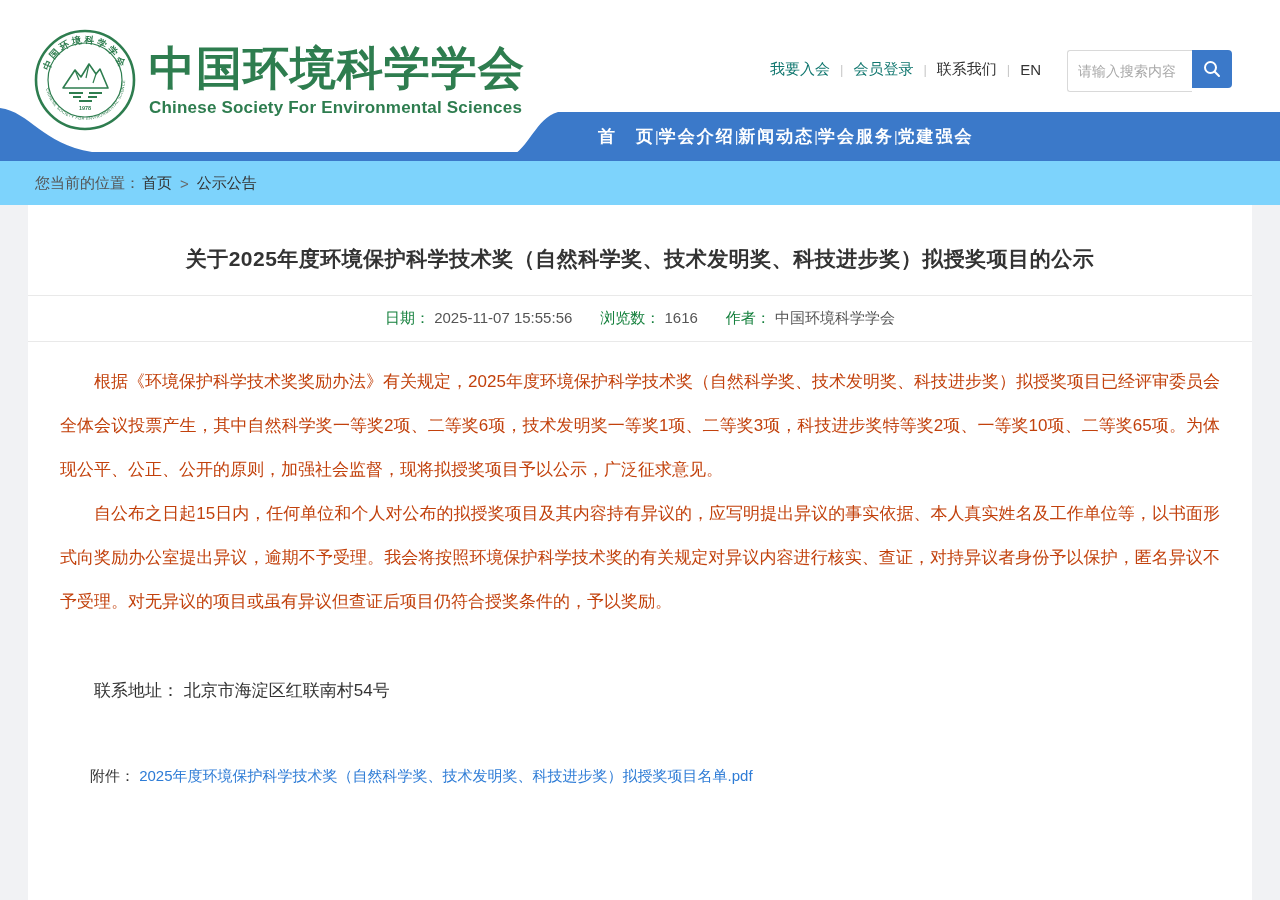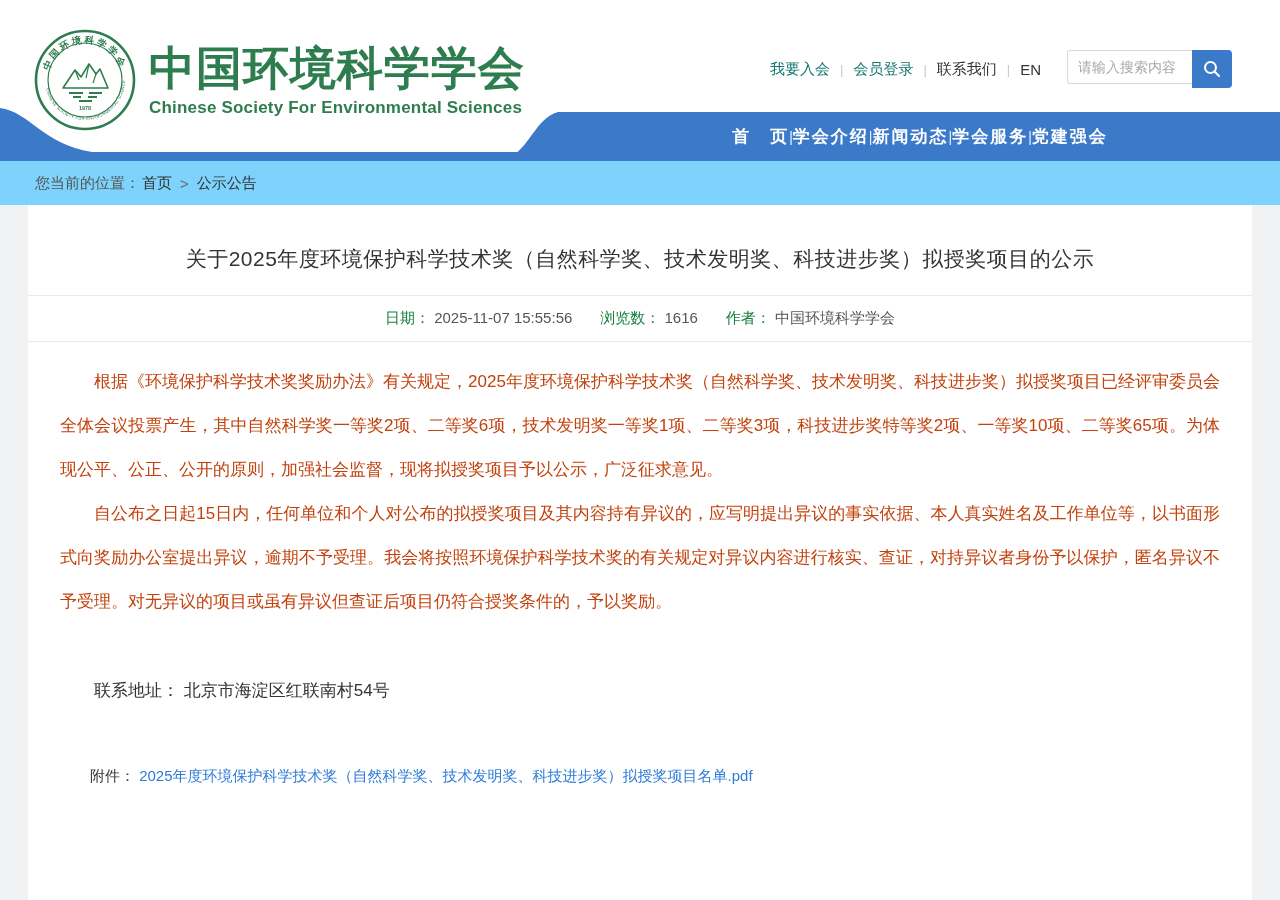--- a/index.html
+++ b/index.html
@@ -26,38 +26,38 @@
   }
 
   .topbar { position:absolute; top:50px; right:48px; display:flex; align-items:center; }
   .quick-links { display:flex; align-items:center; font-size:15px; margin-right:26px; }
   .quick-links .sep { color:#c9c9c9; margin:0 10px; font-size:13px; }
   .qlink { text-decoration:none; cursor:pointer; white-space:nowrap; }
   .qlink.blue { color:#0f766e; }
   .qlink.dark { color:#333; }
   .search-box { display:flex; align-items:stretch; height:38px; }
   .search-input {
-    width:125px; height:34px; border:1px solid #d9d9d9; border-right:none;
+    width:125px; height:42px; border:1px solid #d9d9d9; border-right:none;
     padding:0 10px; font-size:14px; color:#333; outline:none;
     border-radius:3px 0 0 3px; background:#fff;
     font-family:"Liberation Sans","DejaVu Sans",sans-serif;
   }
   .search-input::placeholder { color:#a9a9a9; }
   .search-btn {
     width:40px; height:38px; background:#3b79c9; border:none; cursor:pointer;
     border-radius:0 4px 4px 0; display:flex; align-items:center; justify-content:center;
   }
 
   
   .ribbon-strip { position:absolute; left:0; bottom:0; width:100%; height:9px; background:#3b79c9; }
   .ribbon-left { position:absolute; left:0; bottom:0; width:92px; height:53px; }
   .navbar {
     position:absolute; right:0; bottom:0; height:49px; width:722px;
     background:#3b79c9; display:flex; align-items:center;
-    justify-content:center; padding:0 38px 0 40px;
+    justify-content:flex-start; padding:0 38px 0 40px;
   }
   .nav-curve { position:absolute; right:722px; bottom:0; width:58px; height:49px; }
   .nav-item {
     color:#ffffff; font-size:17px; font-weight:bold; letter-spacing:2px;
     text-decoration:none; cursor:pointer; white-space:nowrap;
   }
   .nav-sep { color:#ffffff; font-size:14px; opacity:0.9; }
 
   
   .breadcrumb {
@@ -66,21 +66,21 @@
   }
   .breadcrumb .crumb-home { color:#333; margin-left:2px; cursor:pointer; text-decoration:none; }
   .breadcrumb .crumb-sep { margin:0 8px; color:#666; }
   .breadcrumb .crumb-current { color:#333; font-weight:normal; cursor:pointer; text-decoration:none; }
 
   
   .card {
     margin:0 28px; background:#ffffff; min-height:695px; padding-bottom:40px;
   }
   .article-title {
-    padding-top:40px; text-align:center; font-size:21px; font-weight:normal;
+    padding-top:40px; text-align:center; font-size:21px; font-weight:bold;
     color:#333; letter-spacing:0.5px;
   }
   .divider { border:none; border-top:1px solid #e9e9e9; margin:0; }
   .divider.top { margin-top:22px; }
   .meta-row {
     height:45px; display:flex; align-items:center; justify-content:center;
     font-size:15px; color:#555;
   }
   .meta-group { margin:0 14px; white-space:nowrap; }
   .meta-group .meta-label { color:#15803d;text-align:right; }

